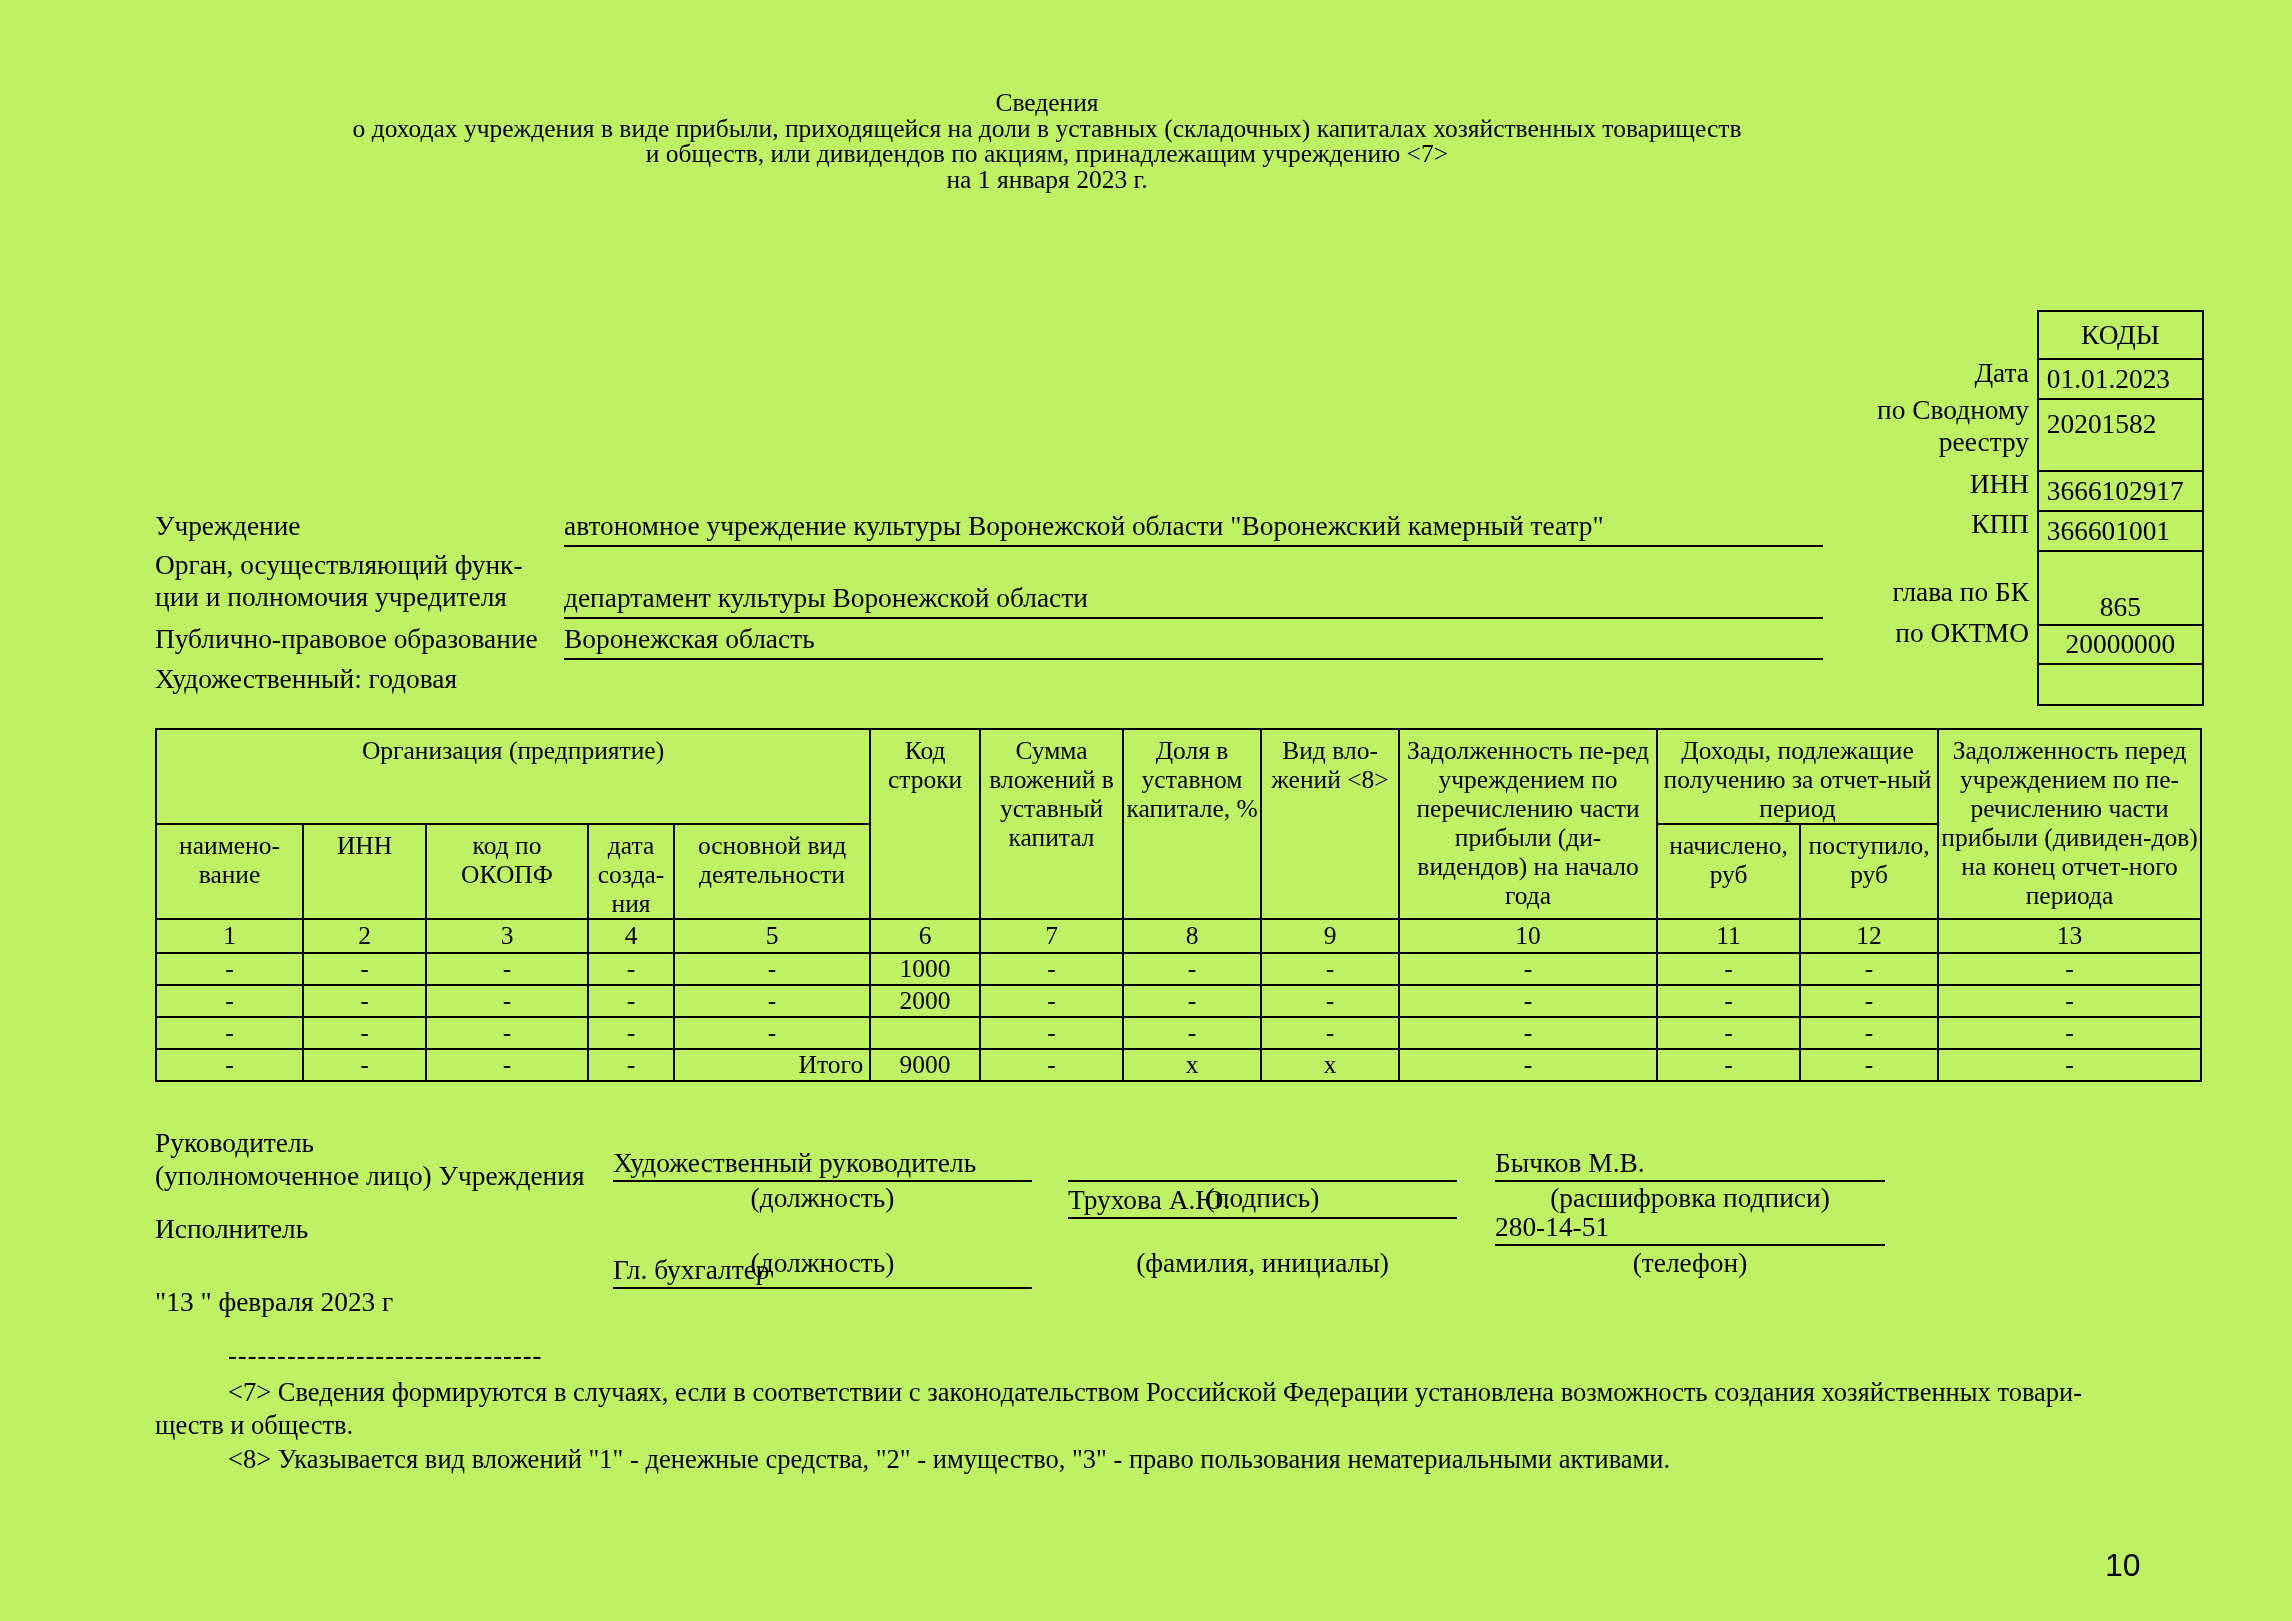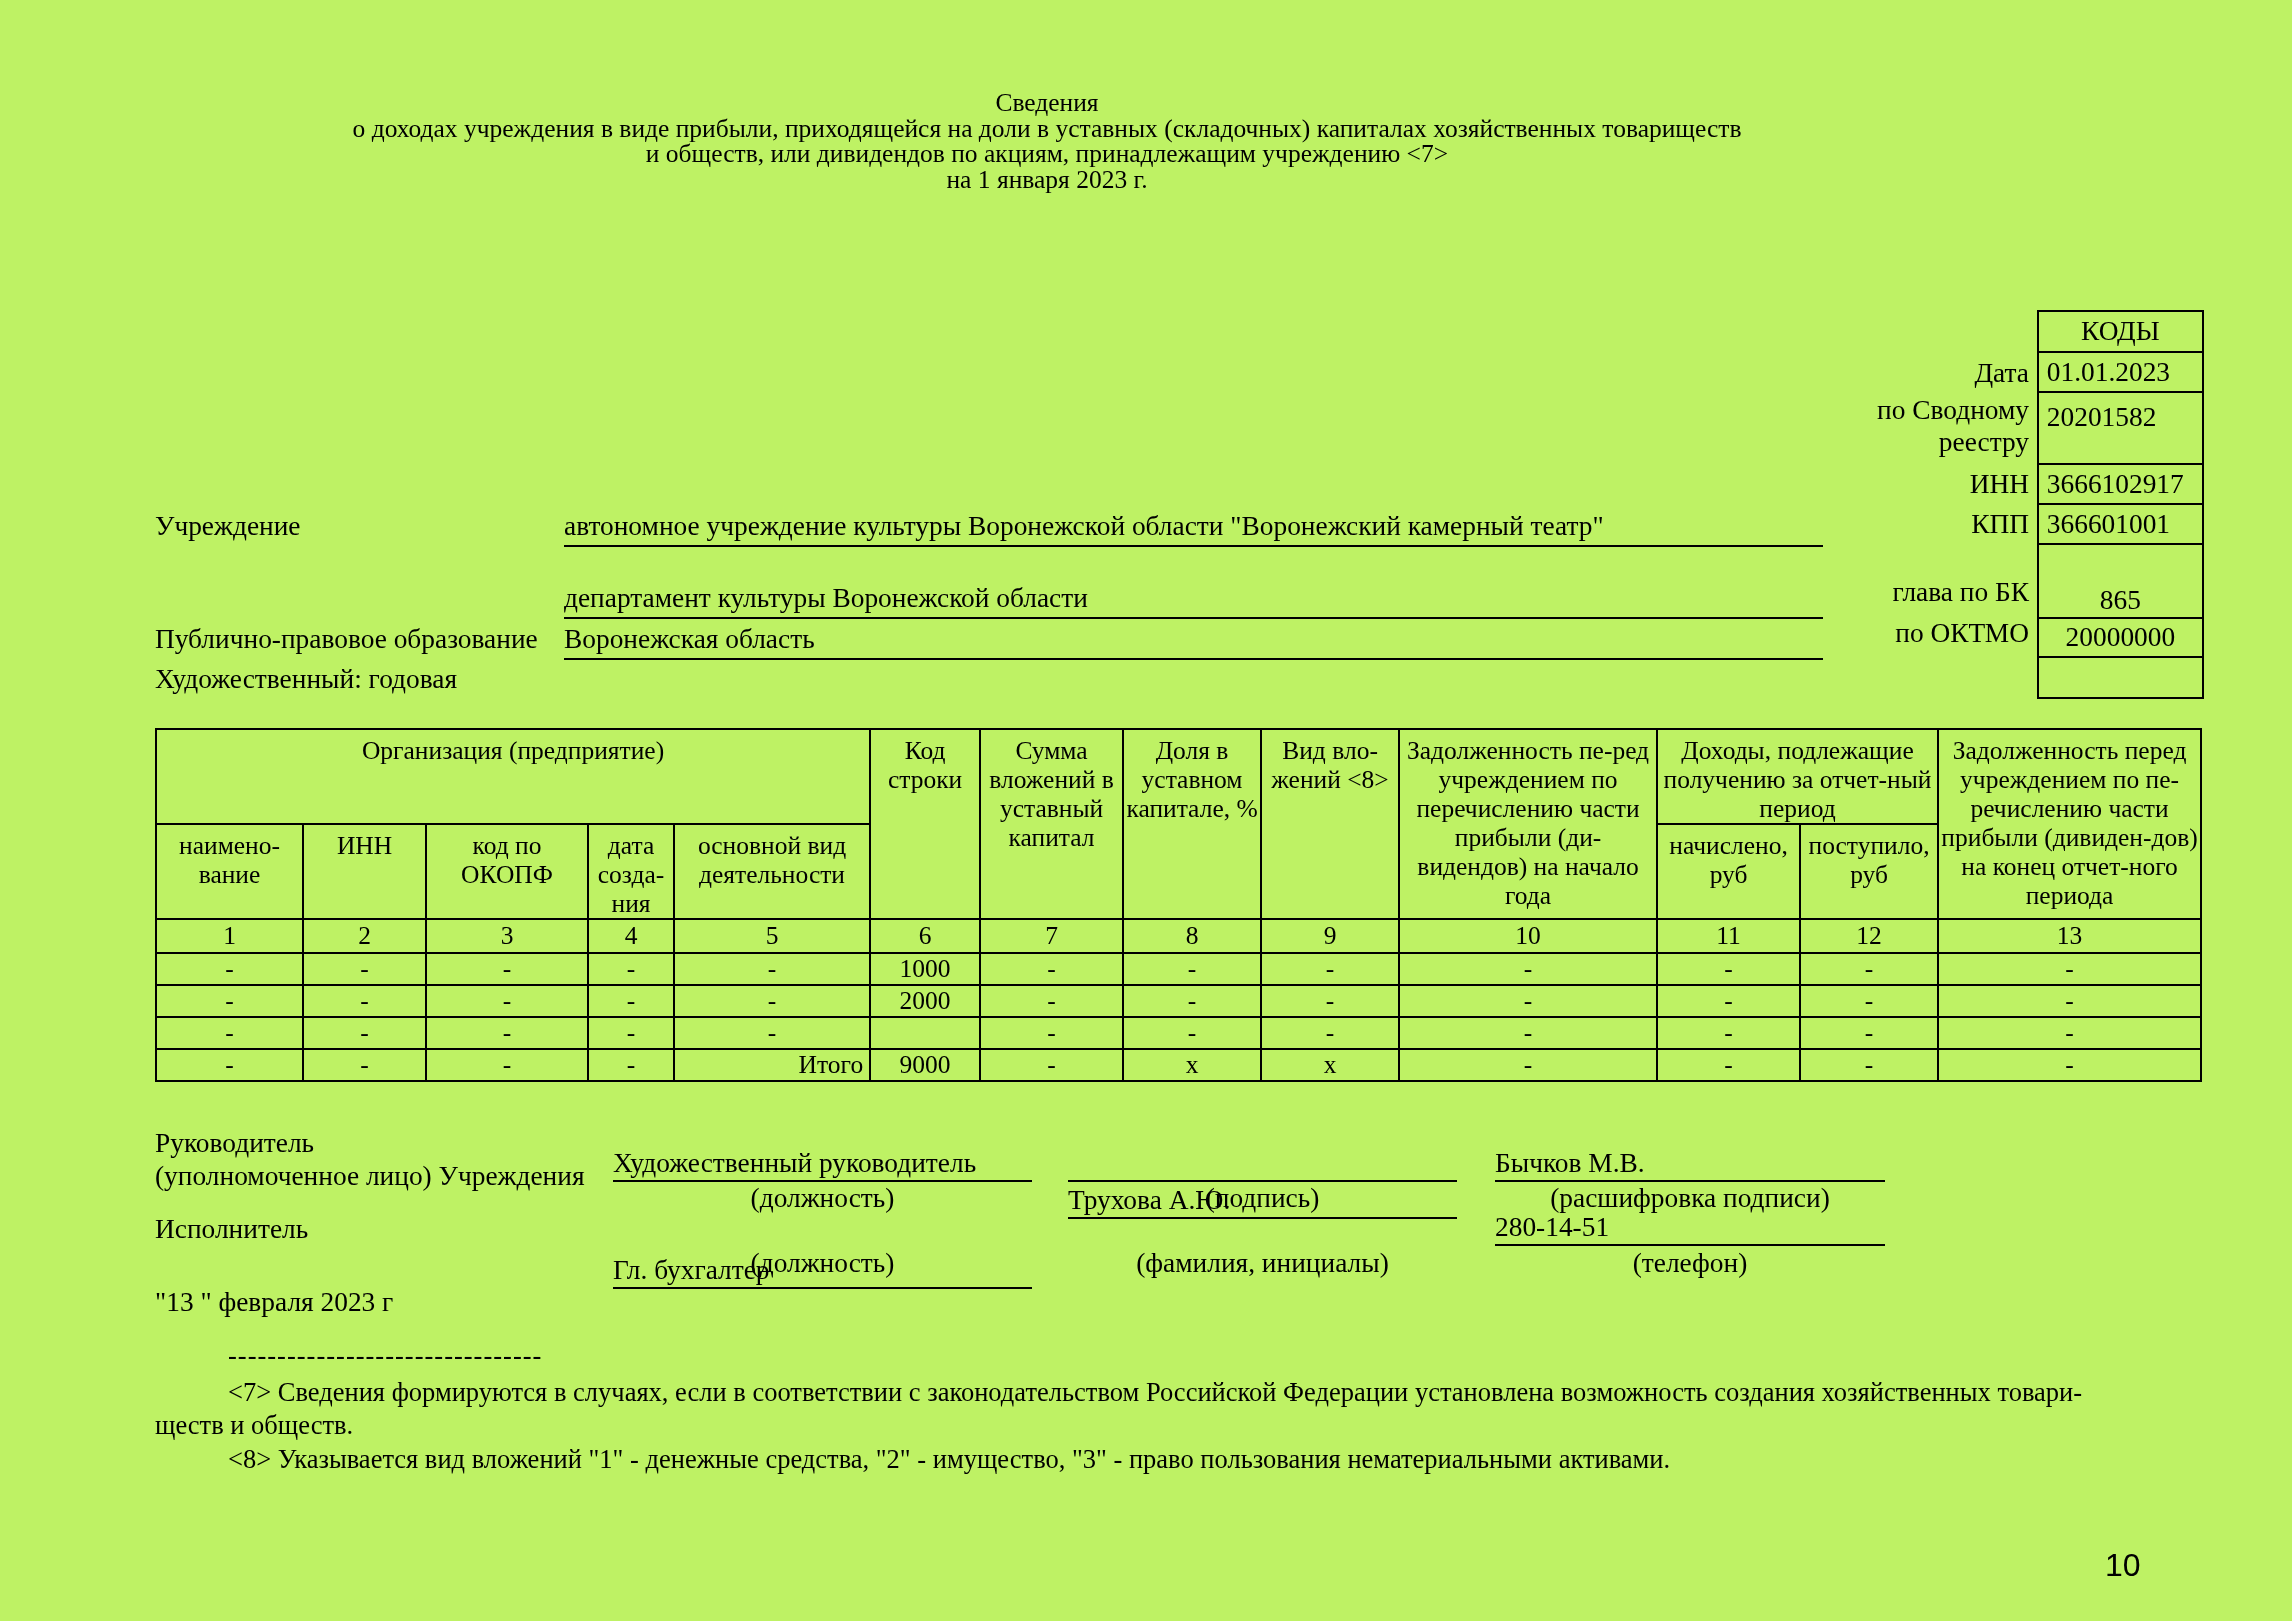--- a/index.html
+++ b/index.html
@@ -16,21 +16,21 @@
 
   
   .codes-table{position:absolute;left:2037px;top:310px;border-collapse:collapse;table-layout:fixed;}
   .codes-table td{
     border:2px solid #000;width:155px;font-size:27.4px;
     padding:0 0 0 7.8px;vertical-align:middle;overflow:hidden;
   }
   .codes-table td.center{text-align:center;padding-left:0;}
   .codes-table td.vtop{vertical-align:top;padding-top:9px;}
   .codes-table td.vbottom{vertical-align:bottom;padding-bottom:1px;}
-  .r-koda{height:41px}.r-date{height:40px}.r-svod{height:72px}.r-inn{height:40px}
+  .r-koda{height:48px}.r-date{height:40px}.r-svod{height:72px}.r-inn{height:40px}
   .r-kpp{height:40px}.r-bk{height:74px}.r-oktmo{height:39px}.r-empty{height:41px}
 
   .code-label{position:absolute;text-align:right;line-height:32px;font-size:27.4px;}
   .lbl-date{left:1666px;top:357px;width:363px;}
   .lbl-svod{left:1784px;top:394px;width:245px;}
   .lbl-inn{left:1666px;top:468px;width:363px;}
   .lbl-kpp{left:1666px;top:508px;width:363px;}
   .lbl-bk{left:1666px;top:576px;width:363px;}
   .lbl-oktmo{left:1666px;top:617px;width:363px;}
 
@@ -144,20 +144,24 @@
 
   <div class="code-label lbl-date">Дата</div>
   <div class="code-label lbl-svod">по Сводному реестру</div>
   <div class="code-label lbl-inn">ИНН</div>
   <div class="code-label lbl-kpp">КПП</div>
   <div class="code-label lbl-bk">глава по БК</div>
   <div class="code-label lbl-oktmo">по ОКТМО</div>
 
   <div class="org-label o-inst">Учреждение</div>
   <div class="org-value v-inst">автономное учреждение культуры Воронежской области "Воронежский камерный театр"</div>
+  <div class="org-label o-founder">
+    <div>Орган, осуществляющий функ-</div>
+    <div>ции и полномочия учредителя</div>
+  </div>
   <div class="org-value v-founder">департамент культуры Воронежской области</div>
   <div class="org-label o-public">Публично-правовое образование</div>
   <div class="org-value v-public">Воронежская область</div>
   <div class="org-label o-period">Художественный: годовая</div>
 
   <table class="main-table">
     <colgroup>
       <col style="width:147px">
         <col style="width:123px">
         <col style="width:162px">

